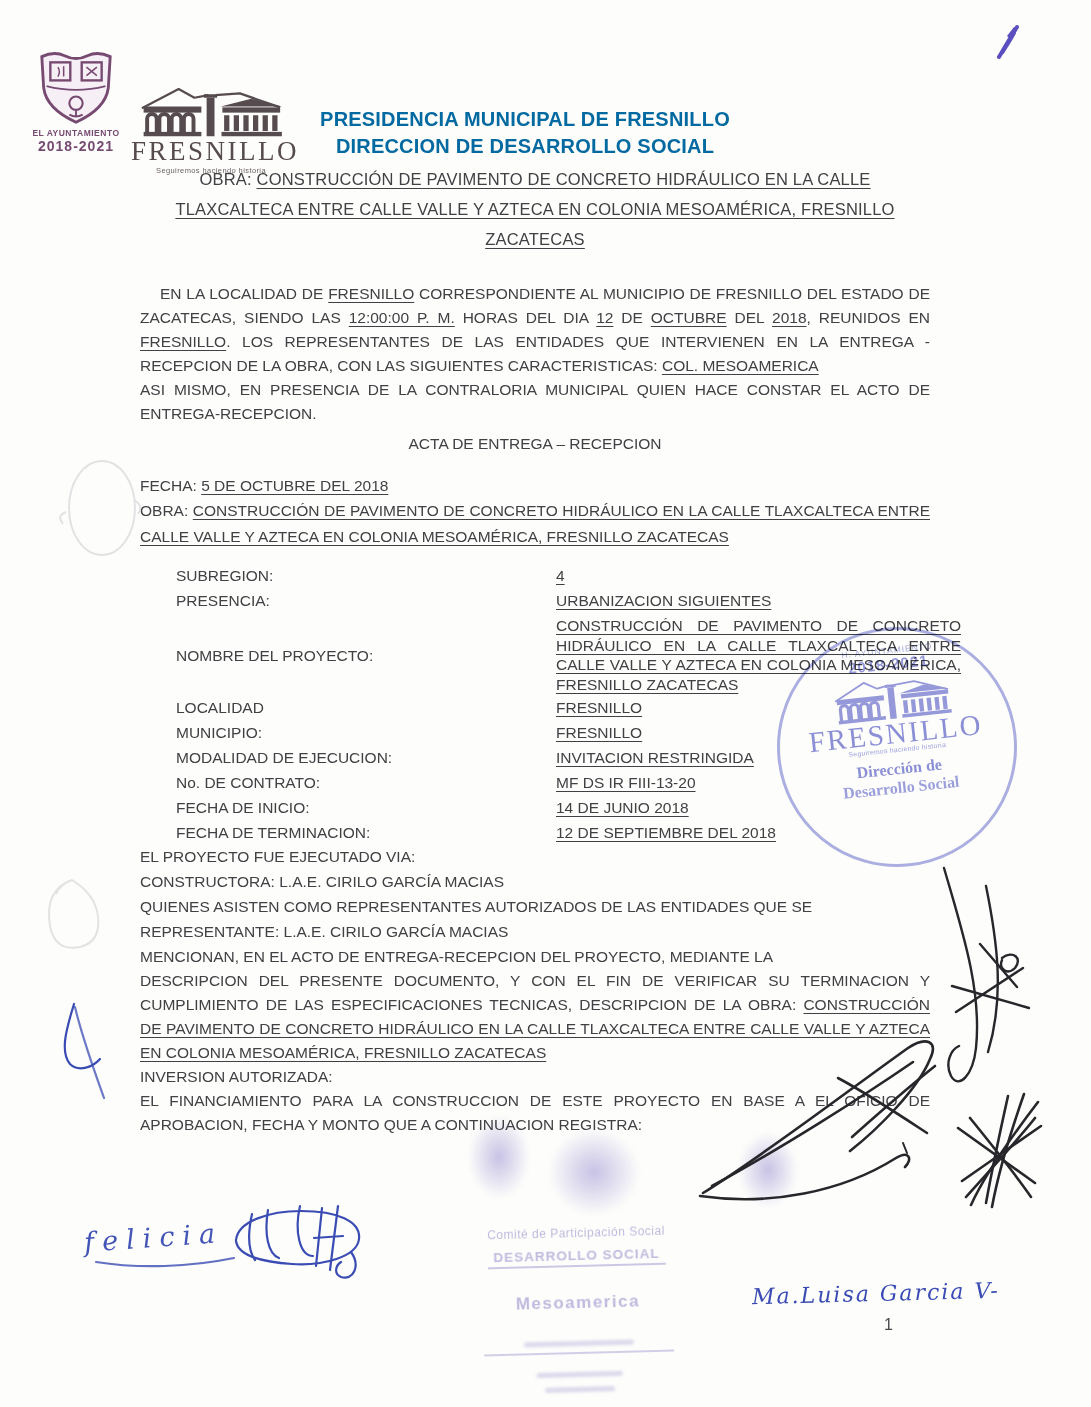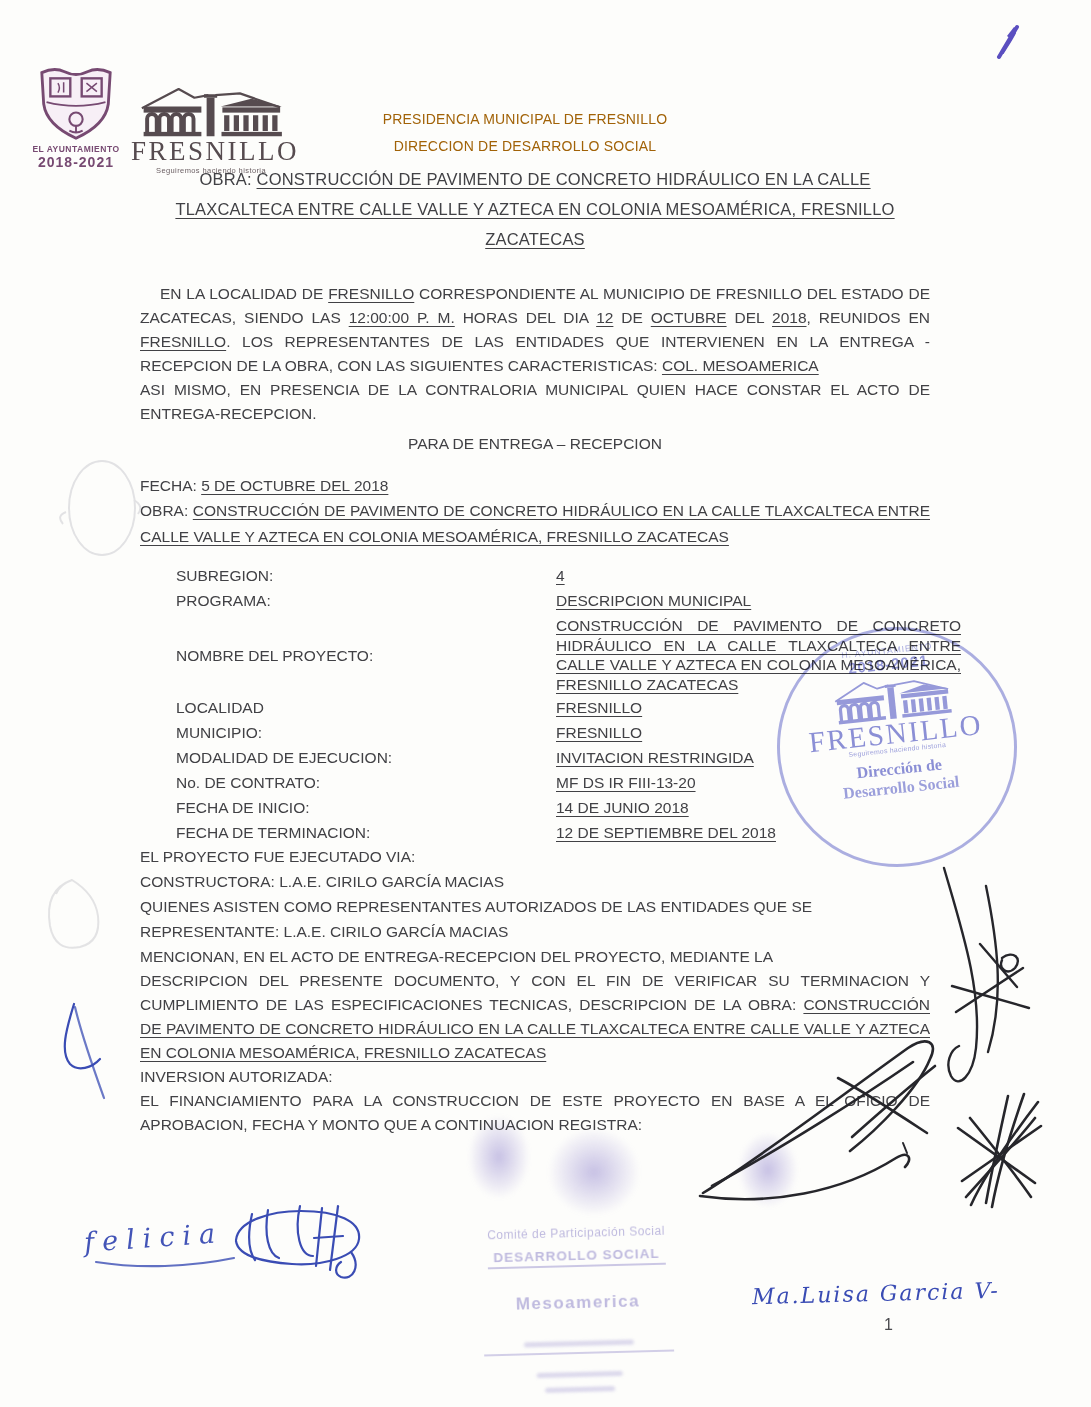--- a/index.html
+++ b/index.html
@@ -2,30 +2,30 @@
 <html><head>
 <meta charset="utf-8">
 <style>
   html,body{margin:0;padding:0;background:#e8e8e6;}
   .page{
     position:relative; width:1091px; height:1407px; margin:0 auto;
     background:#fdfdfb; overflow:hidden;
     font-family:"Liberation Sans", sans-serif; color:#414145;
   }
   
-  .crest{position:absolute; left:28px; top:66px; width:96px; text-align:center; color:#774a72;}
+  .crest{position:absolute; left:28px; top:50px; width:96px; text-align:center; color:#774a72;}
   .crest svg{display:block; margin:0 auto;}
   .crest-cap1{font-size:8.5px; font-weight:700; letter-spacing:.5px; margin-top:2px;}
   .crest-cap2{font-size:14px; font-weight:700; letter-spacing:1px;}
   .flogo{position:absolute; left:131px; top:82px; width:160px; text-align:center; color:#564b4f;}
   .flogo svg{display:block; margin:0 auto;}
   .flogo-text{font-family:"Liberation Serif", serif; font-size:27px; letter-spacing:2.5px; margin-top:-2px;}
   .flogo-tag{font-size:7.5px; letter-spacing:.4px; margin-top:-1px; color:#6b5f63;}
   .titles{position:absolute; left:278px; top:106px; width:494px; text-align:center;
-          font-size:14px; font-weight:400; color:#a16207; line-height:27px; letter-spacing:.2px;}
+          font-size:20px; font-weight:700; color:#0369a1; line-height:27px; letter-spacing:.2px;}
   .obra-header{position:absolute; left:138px; top:164px; width:794px; text-align:center;
                font-size:16.5px; line-height:30px; letter-spacing:.2px;}
   
   .doc-body{position:absolute; left:140px; top:282px; width:790px; font-size:15.5px; line-height:24px;}
   .doc-body p{margin:0;}
   .just{text-align:justify;}
   .indent{text-indent:20px;}
   .u{text-decoration:underline; text-underline-offset:3px; text-decoration-thickness:1.2px;}
   .acta{text-align:center; margin-top:6px; font-size:15.5px;}
   .fecha{text-align:left; padding-right:24px; margin-top:18px;}
@@ -126,32 +126,32 @@
   <div class="titles">
     <div>PRESIDENCIA MUNICIPAL DE FRESNILLO</div>
     <div>DIRECCION DE DESARROLLO SOCIAL</div>
   </div>
 
   <div class="obra-header"><span>OBRA: </span><span class="u">CONSTRUCCIÓN DE PAVIMENTO DE CONCRETO HIDRÁULICO EN LA CALLE TLAXCALTECA  ENTRE CALLE VALLE Y AZTECA EN COLONIA MESOAMÉRICA, FRESNILLO ZACATECAS</span></div>
 
   <div class="doc-body">
     <p class="just indent"><span>EN LA LOCALIDAD DE  </span><span class="u">FRESNILLO</span><span> CORRESPONDIENTE AL MUNICIPIO DE FRESNILLO DEL ESTADO DE ZACATECAS, SIENDO LAS </span><span class="u">12:00:00 P. M.</span><span> HORAS DEL DIA </span><span class="u">12</span><span> DE </span><span class="u">OCTUBRE</span><span> DEL </span><span class="u">2018</span><span>, REUNIDOS EN </span><span class="u">FRESNILLO</span><span>. LOS REPRESENTANTES DE LAS ENTIDADES QUE INTERVIENEN EN LA ENTREGA - RECEPCION DE LA OBRA, CON LAS SIGUIENTES CARACTERISTICAS: </span><span class="u">COL. MESOAMERICA</span></p>
     <p class="just mt12">ASI MISMO, EN PRESENCIA DE LA CONTRALORIA MUNICIPAL QUIEN HACE CONSTAR EL ACTO DE ENTREGA-RECEPCION.</p>
-    <div class="acta">PARA DE ENTREGA – RECEPCION</div>
+    <div class="acta">ACTA DE ENTREGA – RECEPCION</div>
     <div class="fecha"><span>FECHA: </span><span class="u">5 DE OCTUBRE DEL 2018</span></div>
     <p class="just obra2"><span>OBRA: </span><span class="u">CONSTRUCCIÓN DE PAVIMENTO DE CONCRETO HIDRÁULICO EN LA CALLE TLAXCALTECA ENTRE CALLE VALLE Y AZTECA EN COLONIA MESOAMÉRICA, FRESNILLO ZACATECAS</span></p>
 
     <div class="fields">
       <div class="frow">
         <div class="flabel">SUBREGION:</div>
         <div class="fvalue">4</div>
       </div>
       <div class="frow">
-        <div class="flabel">PROGRAMA:</div>
-        <div class="fvalue">DESCRIPCION MUNICIPAL</div>
+        <div class="flabel">PRESENCIA:</div>
+        <div class="fvalue">URBANIZACION SIGUIENTES</div>
       </div>
       <div class="frow tall">
         <div class="flabel">NOMBRE DEL PROYECTO:</div>
         <div class="fvalue">CONSTRUCCIÓN DE PAVIMENTO DE CONCRETO HIDRÁULICO EN LA CALLE TLAXCALTECA  ENTRE CALLE VALLE Y AZTECA EN COLONIA MESOAMÉRICA, FRESNILLO ZACATECAS</div>
       </div>
       <div class="frow">
         <div class="flabel">LOCALIDAD</div>
         <div class="fvalue">FRESNILLO</div>
       </div>
       <div class="frow">

